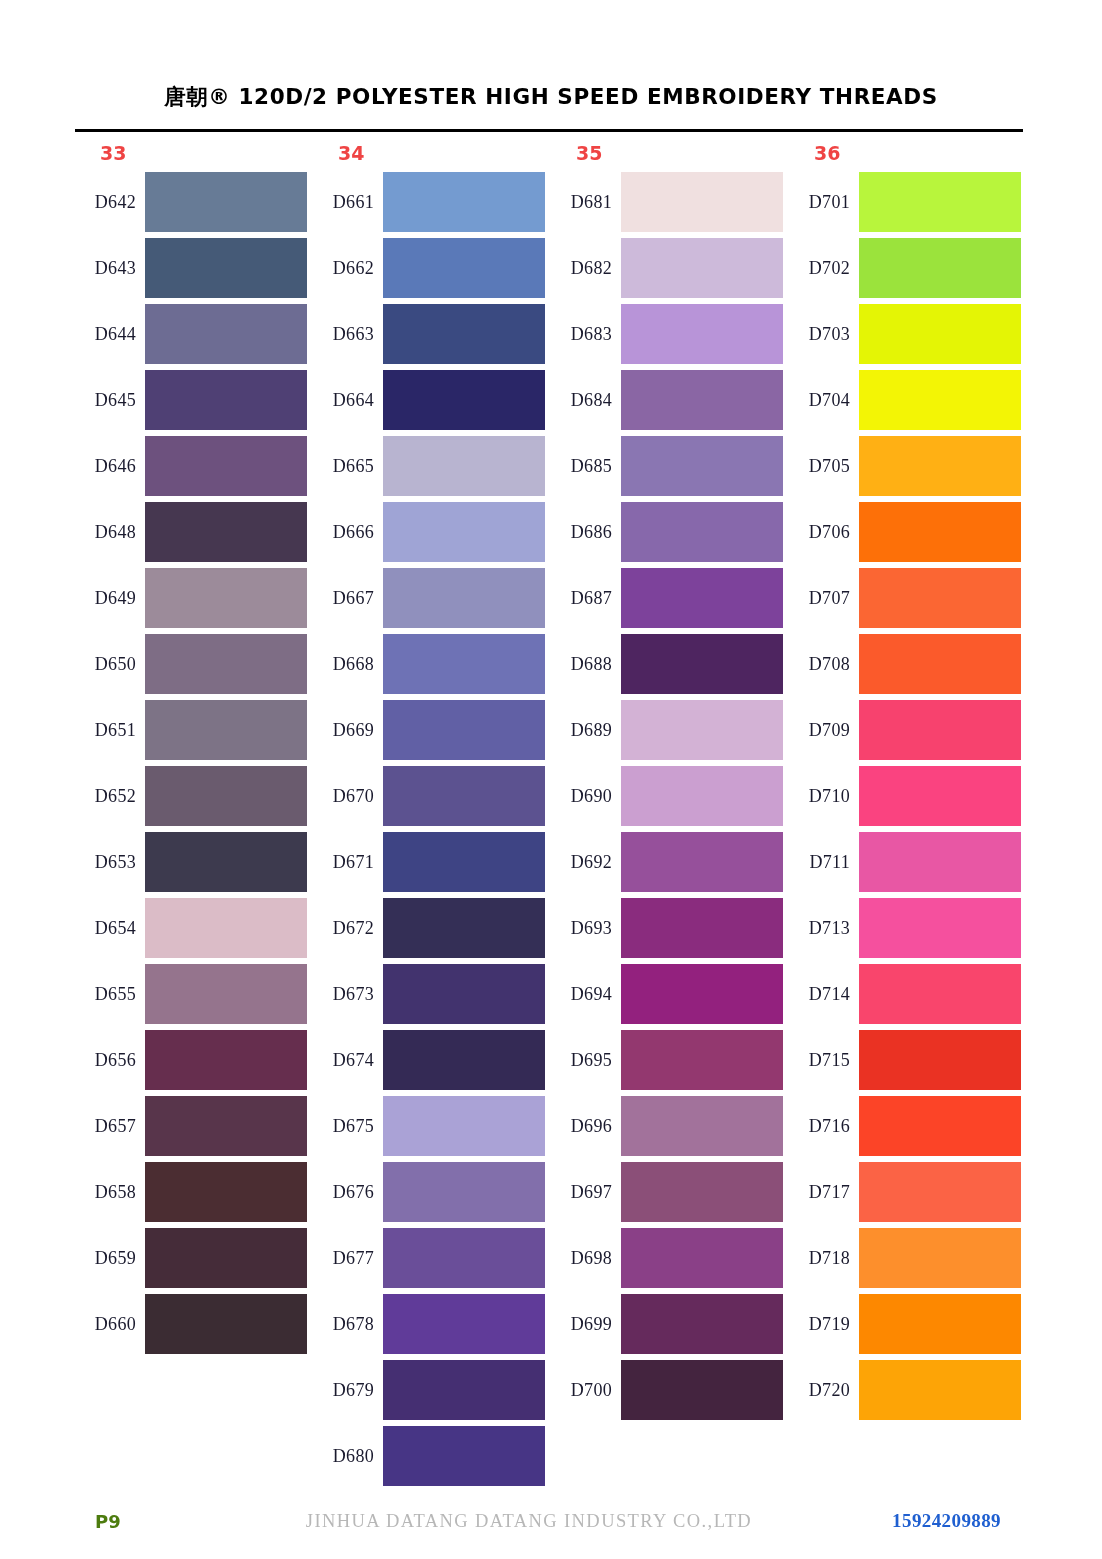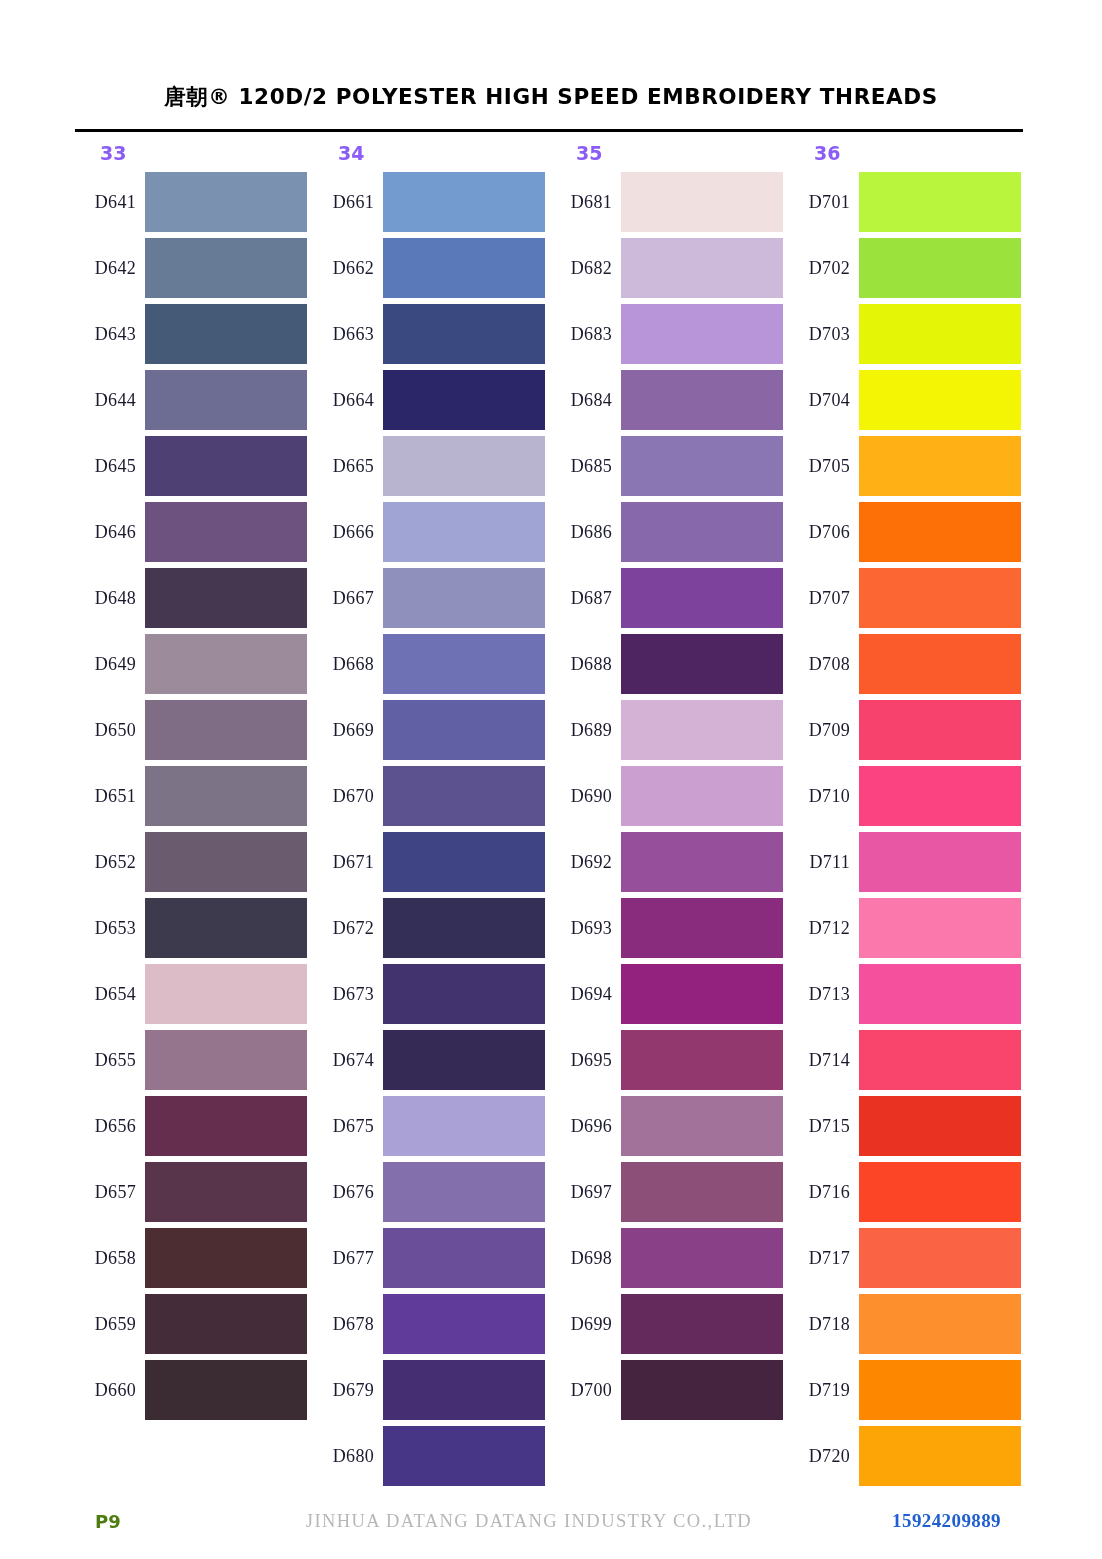--- a/index.html
+++ b/index.html
@@ -52,21 +52,21 @@
     justify-content: flex-start;
   }
   .column {
     width: 238px;
     box-sizing: border-box;
   }
   .col-header {
     font-family: "DejaVu Sans", sans-serif;
     font-weight: bold;
     font-size: 19px;
-    color: #8b5cf6;
+    color: #ef4444;
     height: 32px;
     line-height: 32px;
     padding-left: 25px;
     box-sizing: border-box;
   }
   .swatch-row {
     display: flex;
     flex-direction: row;
     align-items: center;
     height: 66px;
@@ -133,24 +133,20 @@
 <div class="page">
 
   <div class="title">唐朝® 120D/2 POLYESTER HIGH SPEED EMBROIDERY THREADS</div>
 
   <div class="rule"></div>
 
   <div class="columns">
       <div class="column">
         <div class="col-header">33</div>
         <div class="swatch-row">
-          <div class="swatch-label">D641</div>
-          <div class="swatch-chip" style="background: rgb(123, 145, 176);"></div>
-        </div>
-        <div class="swatch-row">
           <div class="swatch-label">D642</div>
           <div class="swatch-chip" style="background: rgb(103, 123, 150);"></div>
         </div>
         <div class="swatch-row">
           <div class="swatch-label">D643</div>
           <div class="swatch-chip" style="background: rgb(69, 90, 119);"></div>
         </div>
         <div class="swatch-row">
           <div class="swatch-label">D644</div>
           <div class="swatch-chip" style="background: rgb(109, 108, 147);"></div>
@@ -416,24 +412,20 @@
           <div class="swatch-label">D709</div>
           <div class="swatch-chip" style="background: rgb(247, 66, 110);"></div>
         </div>
         <div class="swatch-row">
           <div class="swatch-label">D710</div>
           <div class="swatch-chip" style="background: rgb(250, 67, 128);"></div>
         </div>
         <div class="swatch-row">
           <div class="swatch-label">D711</div>
           <div class="swatch-chip" style="background: rgb(232, 87, 164);"></div>
-        </div>
-        <div class="swatch-row">
-          <div class="swatch-label">D712</div>
-          <div class="swatch-chip" style="background: rgb(251, 120, 173);"></div>
         </div>
         <div class="swatch-row">
           <div class="swatch-label">D713</div>
           <div class="swatch-chip" style="background: rgb(245, 80, 158);"></div>
         </div>
         <div class="swatch-row">
           <div class="swatch-label">D714</div>
           <div class="swatch-chip" style="background: rgb(249, 69, 108);"></div>
         </div>
         <div class="swatch-row">

